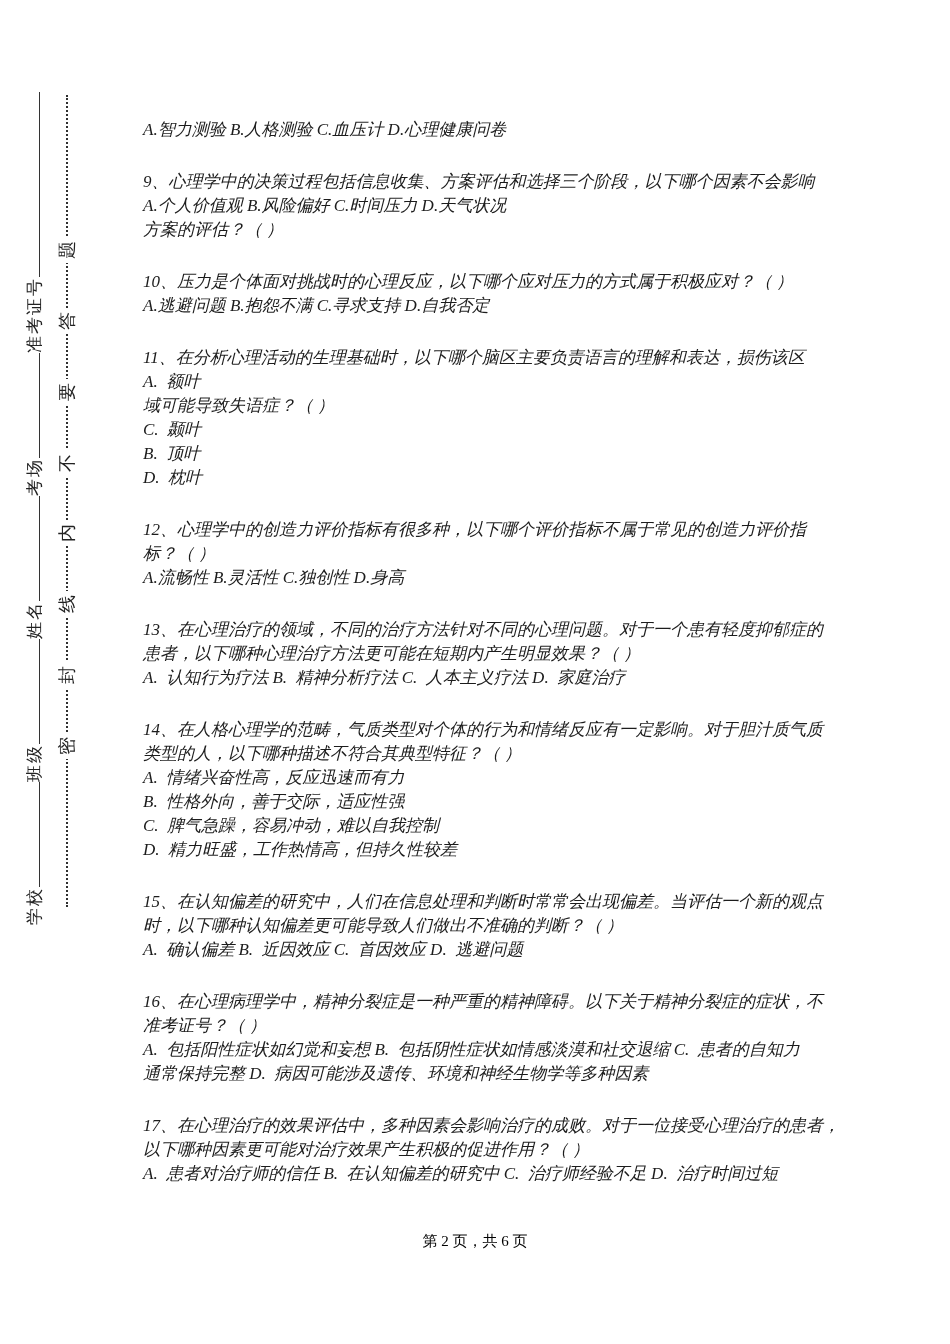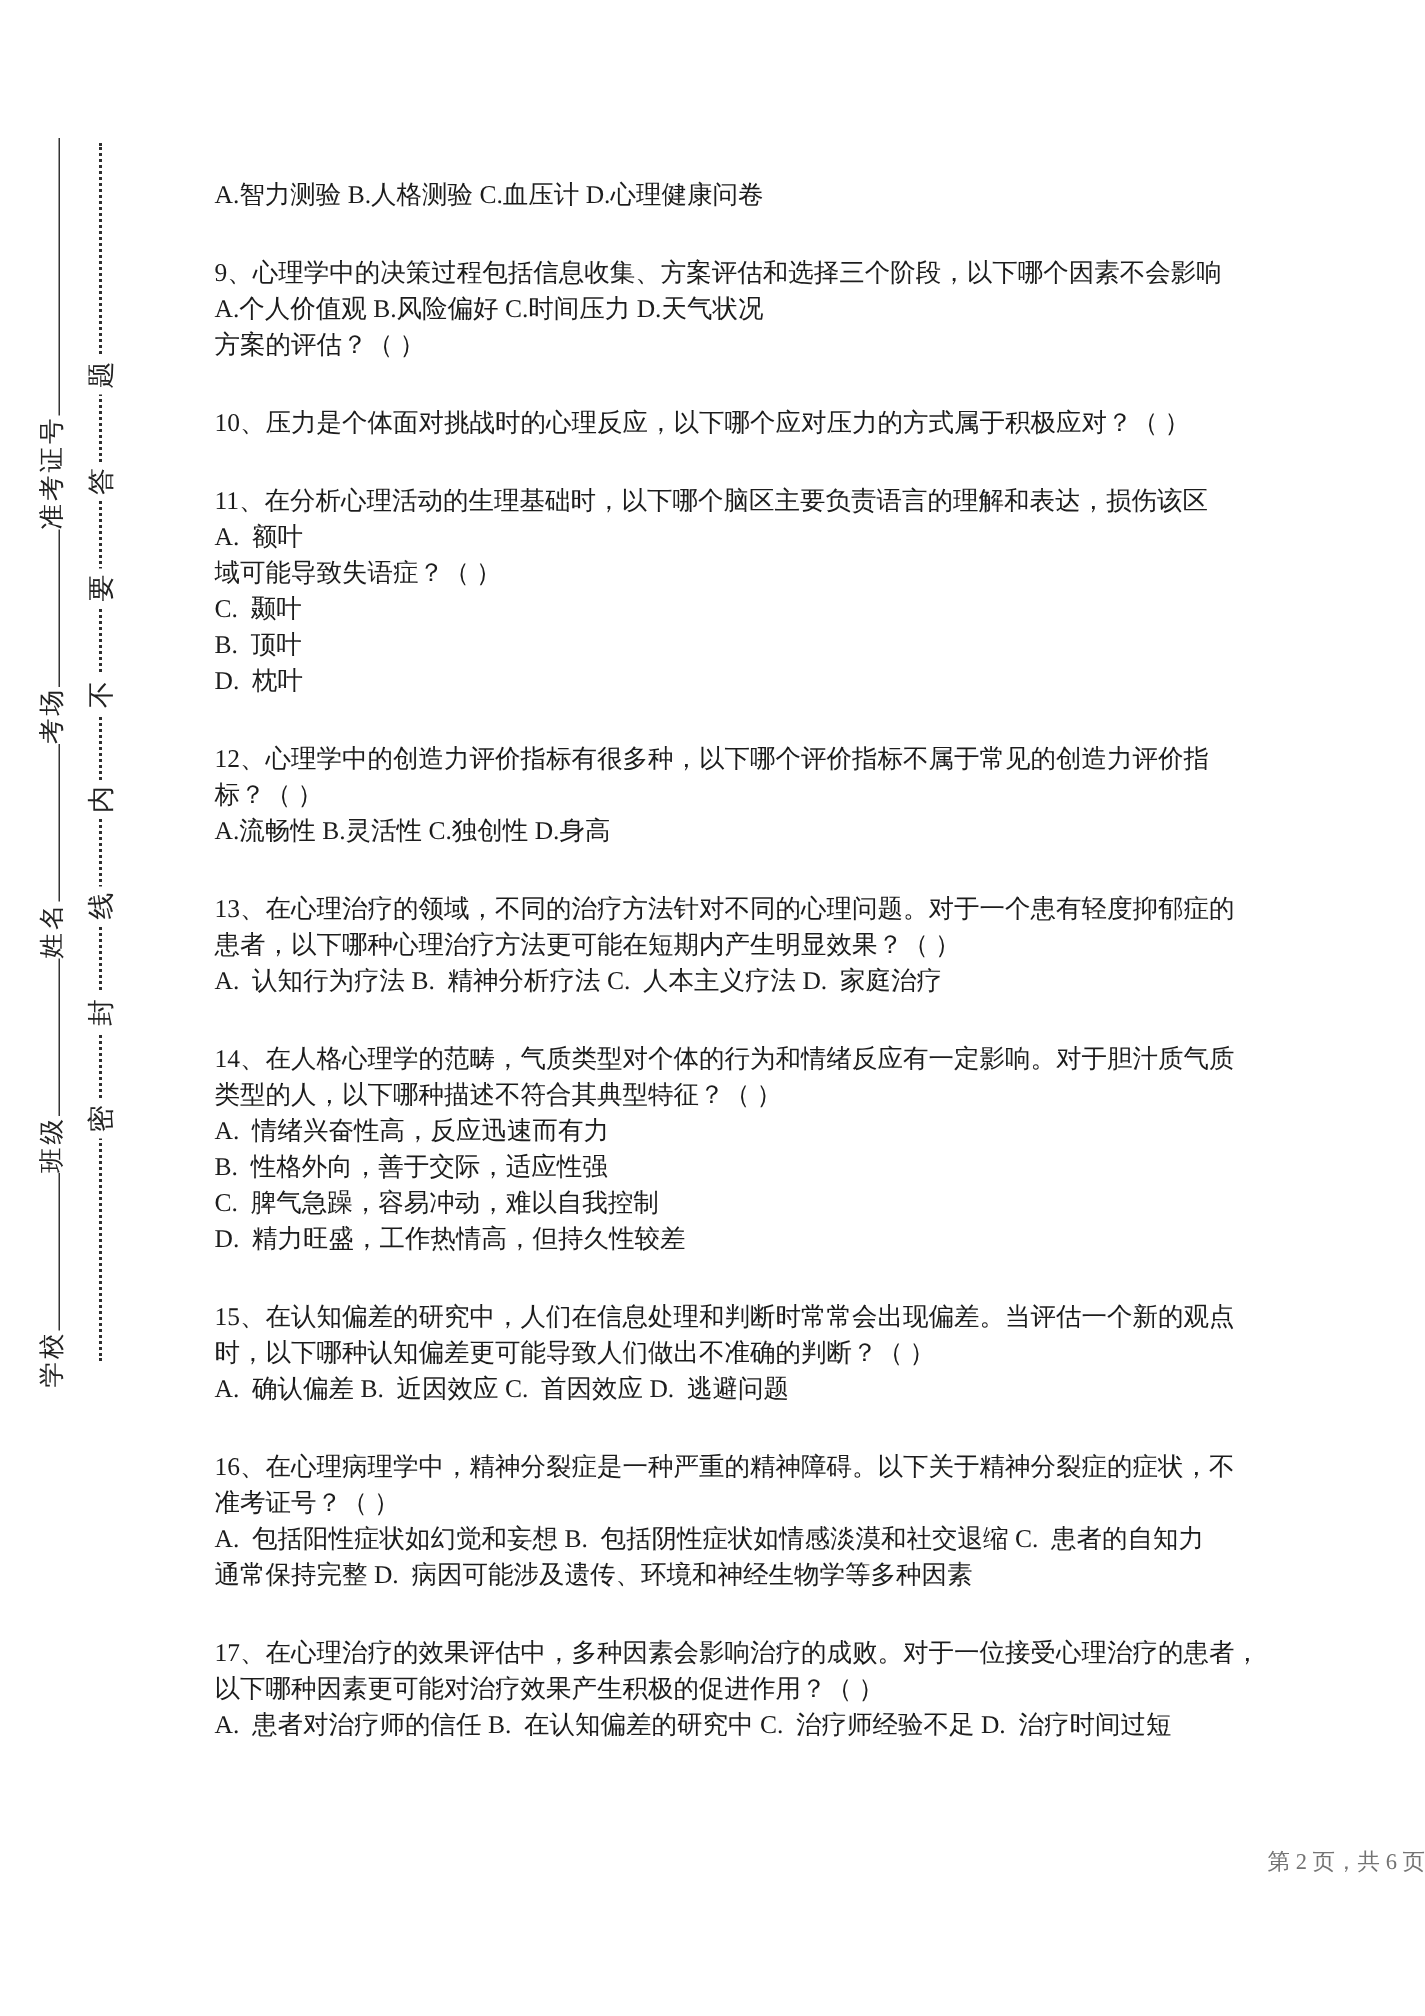--- a/index.html
+++ b/index.html
@@ -56,31 +56,32 @@
     transform: translate(-50%, -50%) rotate(-90deg);
   }
 
   
   .content {
     position: absolute;
     left: 143px; top: 118px;
     width: 775px;
     font-size: 17px;
     line-height: 24px;
+    font-style: italic;
   }
   .qblock { margin-bottom: 28px; }
   .qline { white-space: pre-wrap; }
 
   
   .footer {
     position: absolute;
     left: 0; right: 0; top: 1232px;
-    text-align: right;
+    text-align: center;
     font-size: 15px;
-    color: #737373;
+    color: #000000;
   }
 </style>
 </head>
 <body>
 
 <div class="page">
 
   <div class="fields-line"><span class="field"><span class="field-label">学校</span><span class="fline"></span></span><span class="field"><span class="field-label">班级</span><span class="fline"></span></span><span class="field"><span class="field-label">姓名</span><span class="fline"></span></span><span class="field"><span class="field-label">考场</span><span class="fline"></span></span><span class="field"><span class="field-label">准考证号</span><span class="fline"></span></span></div>
 
   <div class="seal-line">
@@ -98,20 +99,21 @@
       <div class="qblock">
         <div class="qline">A.智力测验 B.人格测验 C.血压计 D.心理健康问卷</div>
       </div>
       <div class="qblock">
         <div class="qline">9、心理学中的决策过程包括信息收集、方案评估和选择三个阶段，以下哪个因素不会影响</div>
         <div class="qline">A.个人价值观 B.风险偏好 C.时间压力 D.天气状况</div>
         <div class="qline">方案的评估？（ ）</div>
       </div>
       <div class="qblock">
         <div class="qline">10、压力是个体面对挑战时的心理反应，以下哪个应对压力的方式属于积极应对？（ ）</div>
+        <div class="qline">A.逃避问题 B.抱怨不满 C.寻求支持 D.自我否定</div>
       </div>
       <div class="qblock">
         <div class="qline">11、在分析心理活动的生理基础时，以下哪个脑区主要负责语言的理解和表达，损伤该区</div>
         <div class="qline">A.  额叶</div>
         <div class="qline">域可能导致失语症？（ ）</div>
         <div class="qline">C.  颞叶</div>
         <div class="qline">B.  顶叶</div>
         <div class="qline">D.  枕叶</div>
       </div>
       <div class="qblock">

